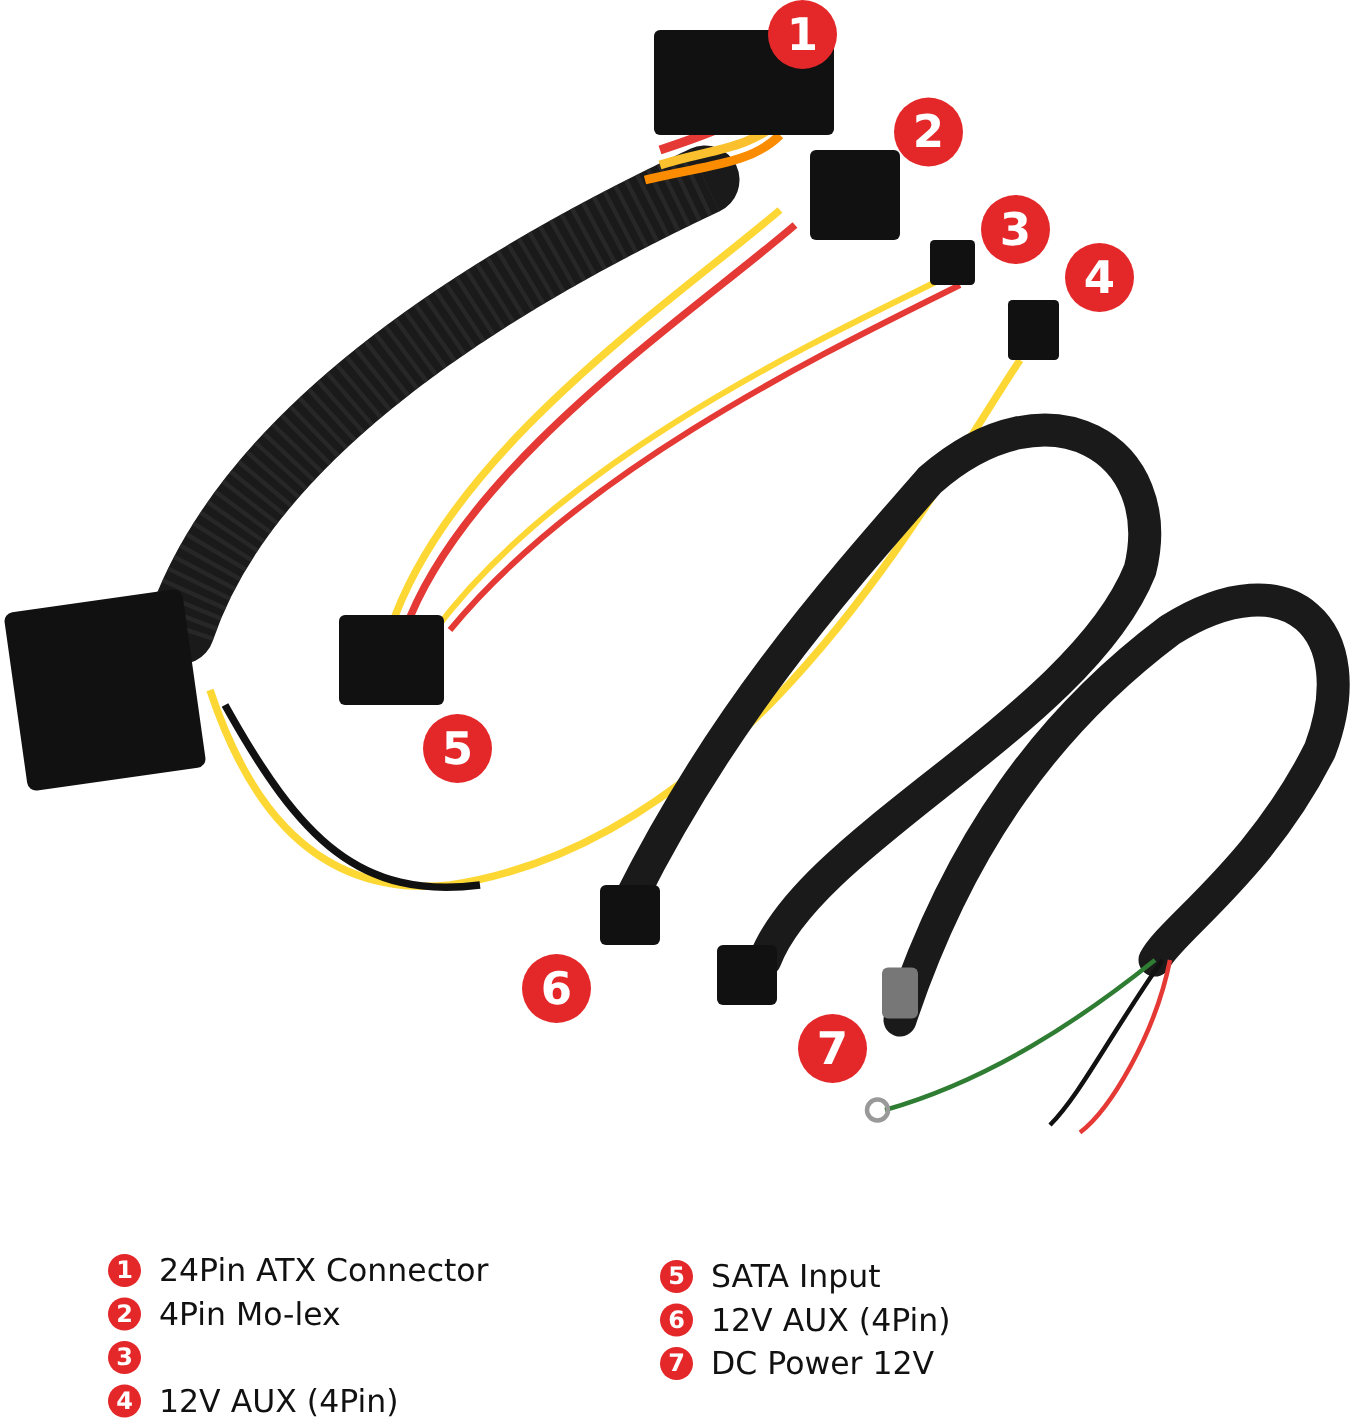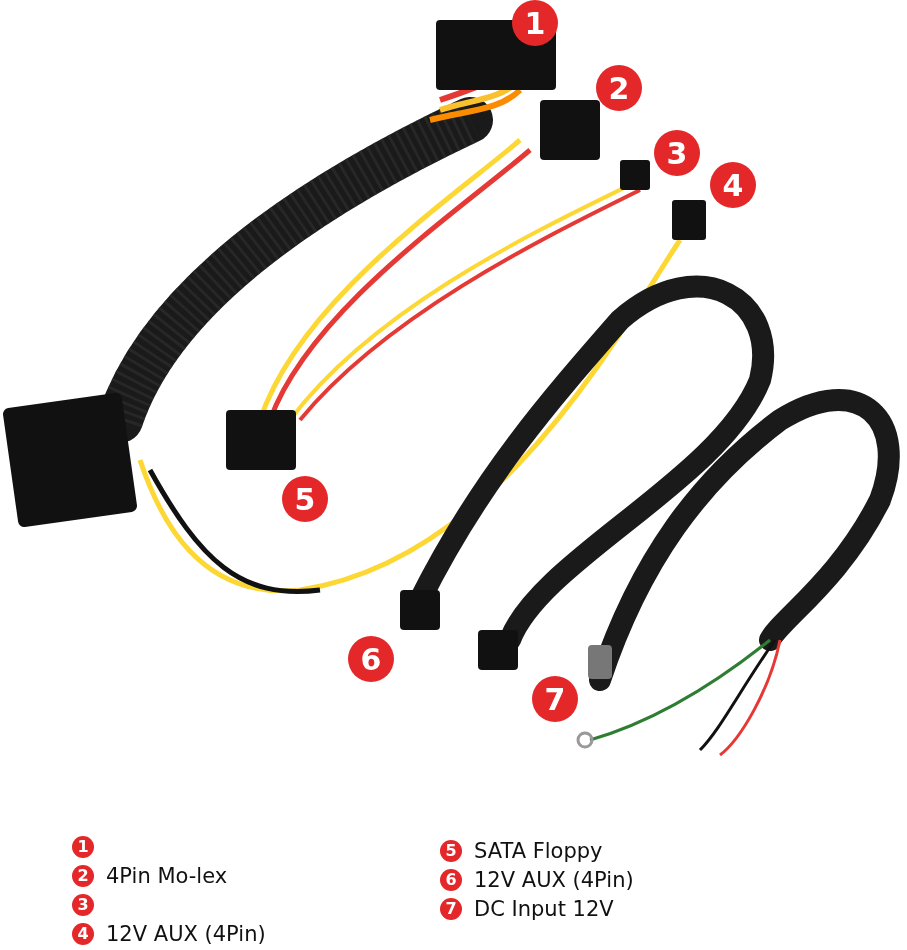--- a/index.html
+++ b/index.html
@@ -55,40 +55,41 @@
   <div class="badge" style="left:654px;top:130px">3</div>
   <div class="badge" style="left:710px;top:162px">4</div>
   <div class="badge" style="left:282px;top:476px">5</div>
   <div class="badge" style="left:348px;top:636px">6</div>
   <div class="badge" style="left:532px;top:676px">7</div>
 </div>
 
 <div class="legend" style="left:72px;top:832px">
   <div class="legend-item">
     <span class="lb">1</span>
+    <span>24Pin ATX Connector</span>
   </div>
   <div class="legend-item">
     <span class="lb">2</span>
     <span>4Pin Mo-lex</span>
   </div>
   <div class="legend-item">
     <span class="lb">3</span>
   </div>
   <div class="legend-item">
     <span class="lb">4</span>
     <span>12V AUX (4Pin)</span>
   </div>
 </div>
 
 <div class="legend" style="left:440px;top:836px">
   <div class="legend-item">
     <span class="lb">5</span>
-    <span>SATA Floppy</span>
+    <span>SATA Input</span>
   </div>
   <div class="legend-item">
     <span class="lb">6</span>
     <span>12V AUX (4Pin)</span>
   </div>
   <div class="legend-item">
     <span class="lb">7</span>
-    <span>DC Input 12V</span>
+    <span>DC Power 12V</span>
   </div>
 </div>
 
 </body></html>

